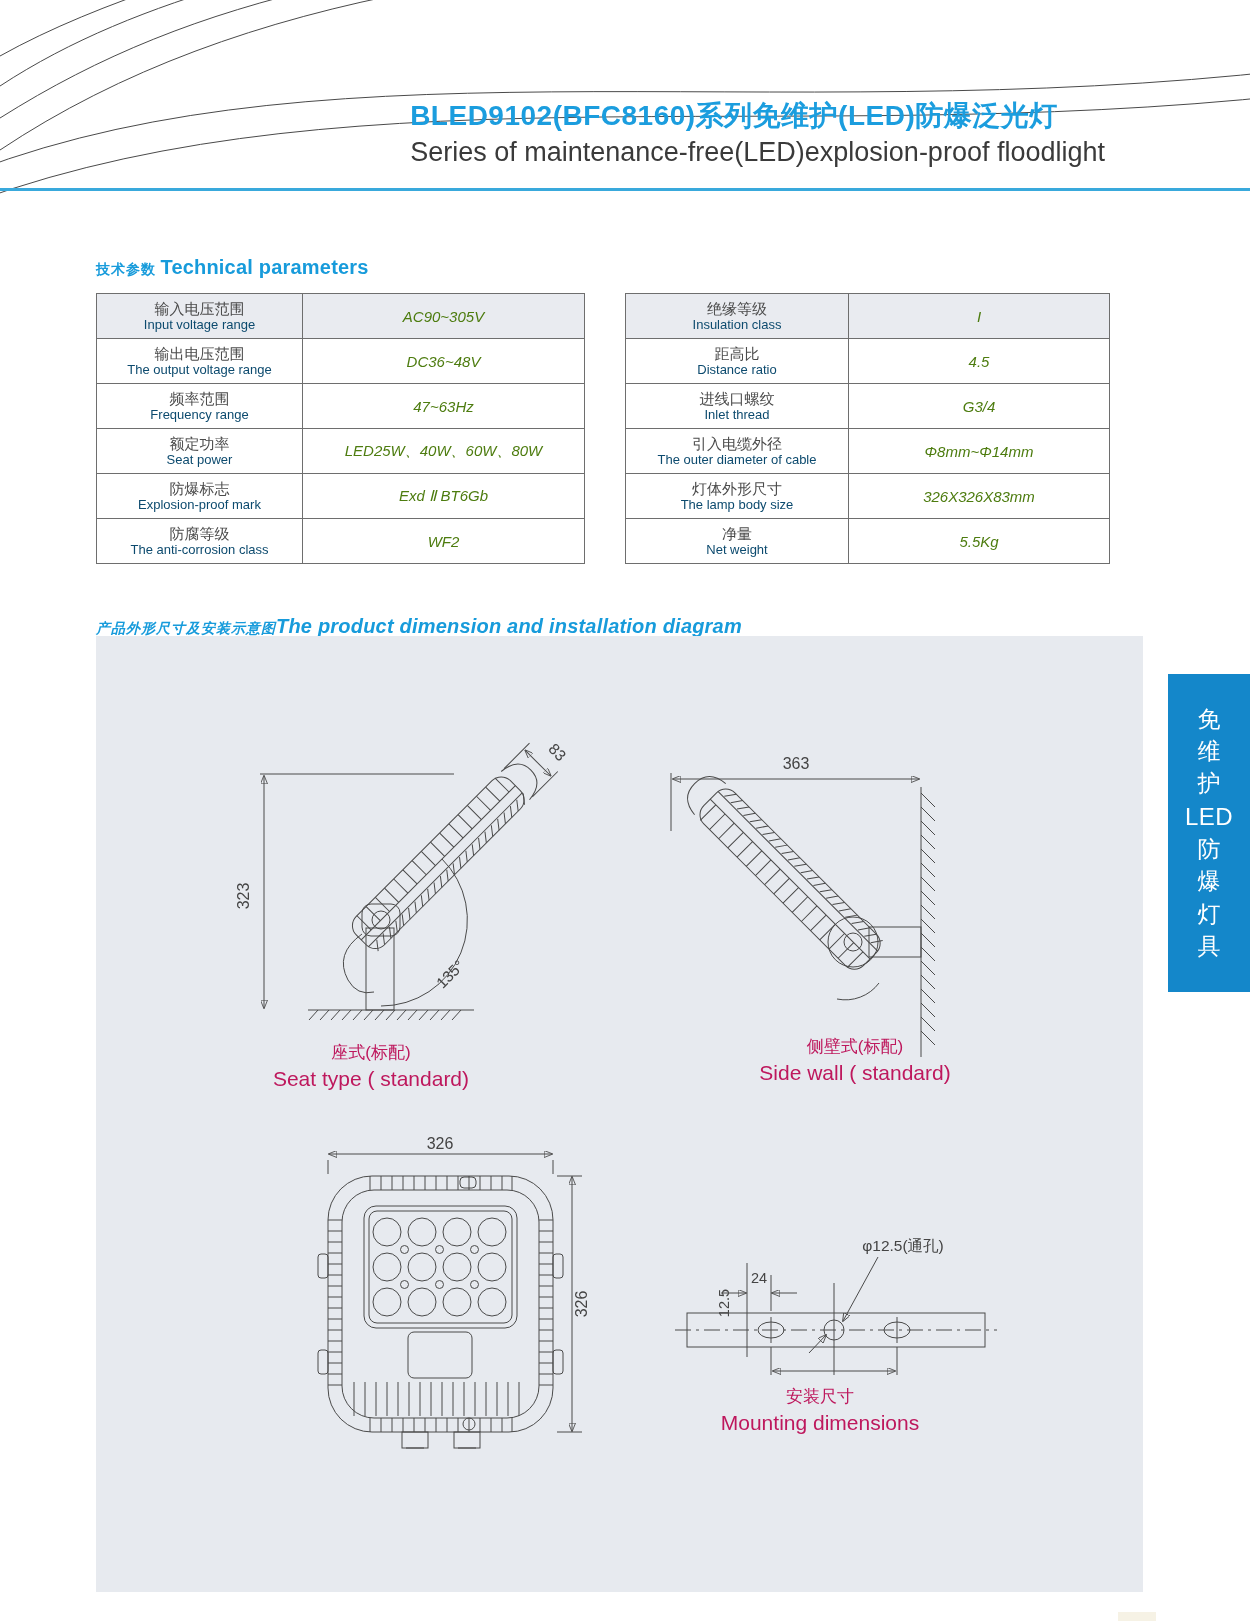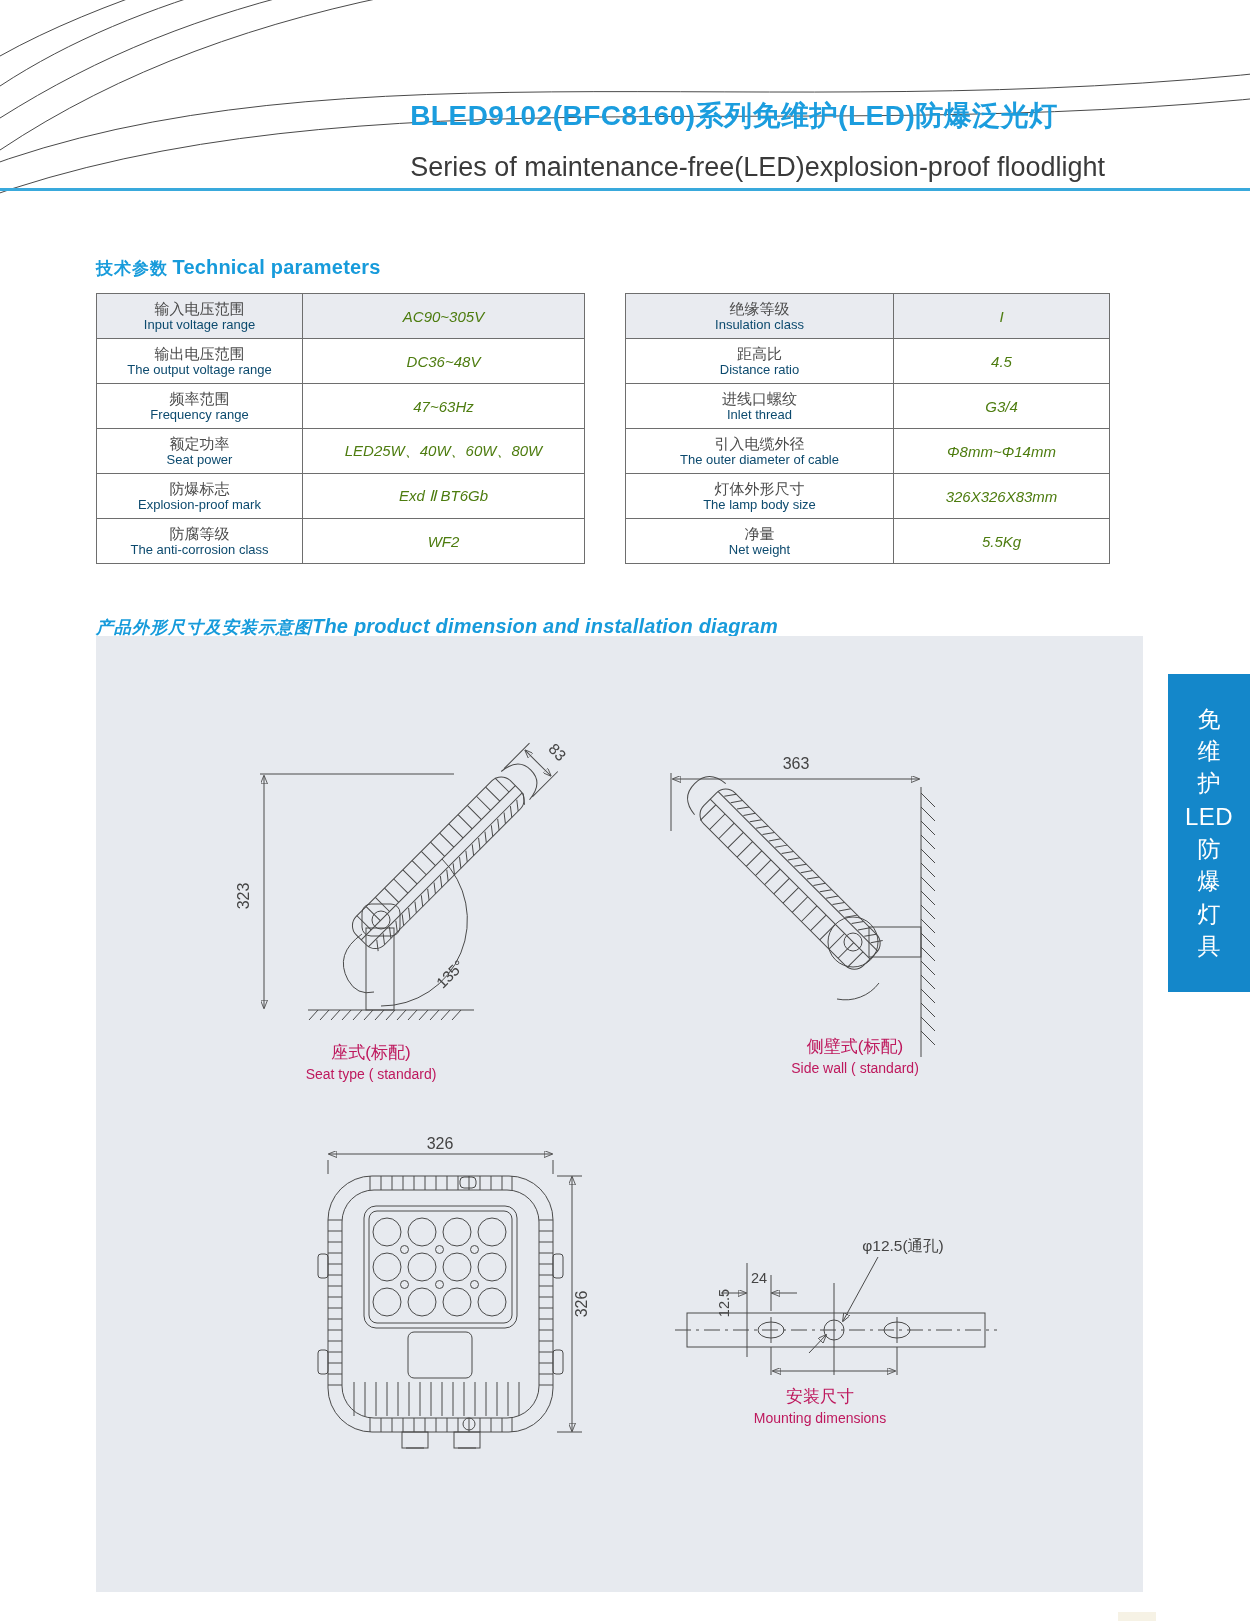--- a/index.html
+++ b/index.html
@@ -3,48 +3,48 @@
 <meta charset="utf-8">
 <style>
   html,body{margin:0;padding:0;background:#fff;}
   .page{position:relative;width:1250px;height:1621px;background:#ffffff;overflow:hidden;
         font-family:"Liberation Sans",sans-serif;color:#4b4b4b;}
   
   .swirls{position:absolute;left:0;top:0;pointer-events:none;}
   
   .hdr{position:absolute;top:98px;right:145px;text-align:left;line-height:1.25;}
   .hdr .zh-title{font-size:28px;font-weight:bold;color:#1b9dde;letter-spacing:0.5px;}
-  .hdr .en-title{font-size:27px;color:#3a3a3a;margin-top:18px;}
+  .hdr .en-title{font-size:27px;color:#3a3a3a;margin-top:3px;}
   .hdr-line{position:absolute;top:188px;left:0;width:1250px;height:3px;background:#39a9dc;}
   
   .sec-title{position:absolute;left:96px;color:#179bdb;font-weight:bold;white-space:nowrap;}
-  .sec-title .zh{font-size:17px;letter-spacing:1px;}
+  .sec-title .zh{font-size:14px;letter-spacing:1px;}
   .sec-title .en{font-size:20px;letter-spacing:0.2px;}
   
   .ptable{position:absolute;top:293px;border:1px solid #6e6e6e;background:#fff;}
   .ptable.tl{left:96px;width:487px;}
   .ptable.tr{left:625px;width:483px;}
   .prow{display:flex;height:44px;border-bottom:1px solid #6e6e6e;align-items:stretch;text-align:right;}
   .prow:last-child{border-bottom:none;}
   .prow.shaded{background:#e9ebf0;}
   .cell{display:flex;flex-direction:column;align-items:center;justify-content:center;box-sizing:border-box;}
   .cell.label{border-right:1px solid #6e6e6e;}
   .tl .cell.label{width:206px;}
-  .tr .cell.label{width:268px;}
+  .tr .cell.label{width:223px;}
   .cell.value{flex:1;font-size:15px;color:#4d7c0f;font-style:italic;}
   .cell .zh{font-size:15px;line-height:1.2;color:#4b4b4b;}
   .cell .en{font-size:13px;line-height:1.15;color:#0c4a6e;}
   
   .panel{position:absolute;left:96px;top:636px;width:1047px;height:956px;background:#e7eaef;}
   .panel svg{position:absolute;overflow:visible;}
   svg line,svg path,svg rect,svg circle,svg ellipse{stroke:#4a4a4a;stroke-width:1;fill:none;}
   svg text{fill:#444;stroke:none;font-family:"Liberation Sans",sans-serif;}
   .cap{position:absolute;text-align:center;color:#be185d;}
   .cap .zh{font-size:17px;line-height:1.35;}
-  .cap .en{font-size:14px;line-height:1.35;}
+  .cap .en{font-size:21px;line-height:1.35;}
   
   .side-tab{position:absolute;left:1168px;top:674px;width:82px;height:318px;background:#1487ca;
             display:flex;flex-direction:column;align-items:center;justify-content:center;gap:7px;}
   .side-tab span{color:#fff;font-size:23px;line-height:1.1;}
   .side-tab span.lat{font-size:24px;letter-spacing:0.5px;}
   .footer-mark{position:absolute;left:1118px;top:1612px;width:38px;height:9px;background:#efe7cf;opacity:.55;}
 </style>
 </head>
 <body>
 

